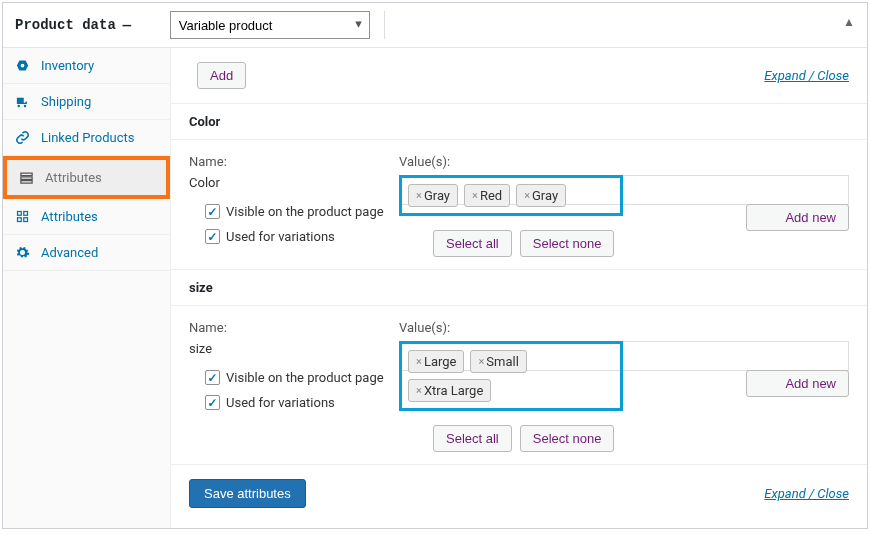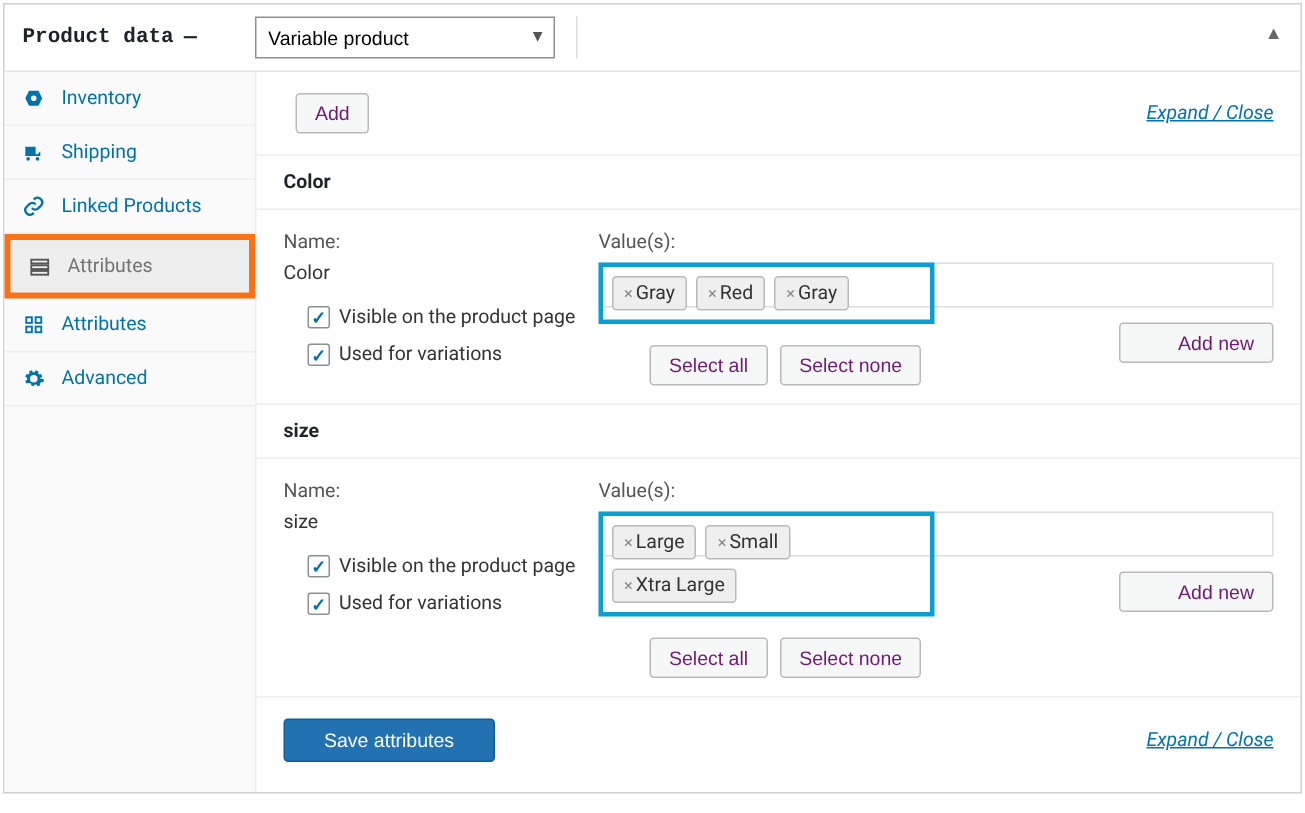--- a/index.html
+++ b/index.html
@@ -152,33 +152,33 @@
   border: 1px solid #bababa;
   border-radius: 3px;
   padding: 3px 7px;
   font-size: 13px;
   cursor: default;
   display:flex;
   align-items:center;
 }
 .tag .x { color:#888; margin-right:2px; cursor:pointer; font-size:11px;}
 .btn-row { display:flex; gap:8px;margin-left:34px; }
-.add-new-btn { position:absolute; right:18px; top: 75px; padding-left: 38px; }
+.add-new-btn { position:absolute; right:18px; top: 64px; padding-left: 38px; }
 .bottom-row {
   padding: 14px 18px 18px 18px;
   position: relative;
   display:flex;
   align-items:center;
 }
 .btn-primary {
   background: #2271b1;
   border: 1px solid #135e96;
   color: #fff;
   border-radius: 3px;
-  padding: 6px 26px;
+  padding: 6px 14px;
   font-size: 13px;
   cursor: pointer;
 }
 .tag-input-bg {
   border: 1px solid #ddd;
   position: absolute;
   left: 0;
   right: 0;
   height: 30px;
   z-index: -1;

